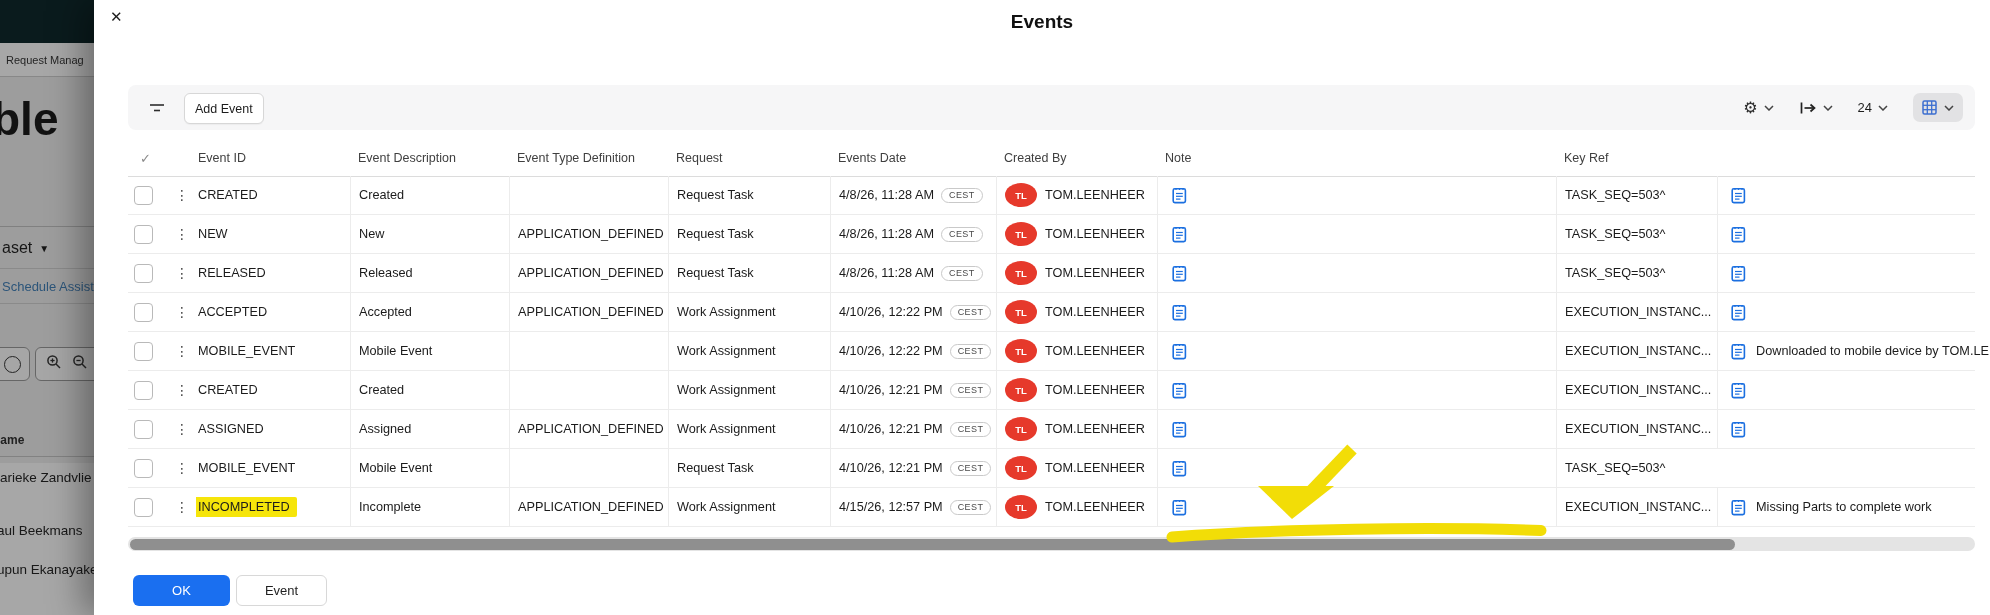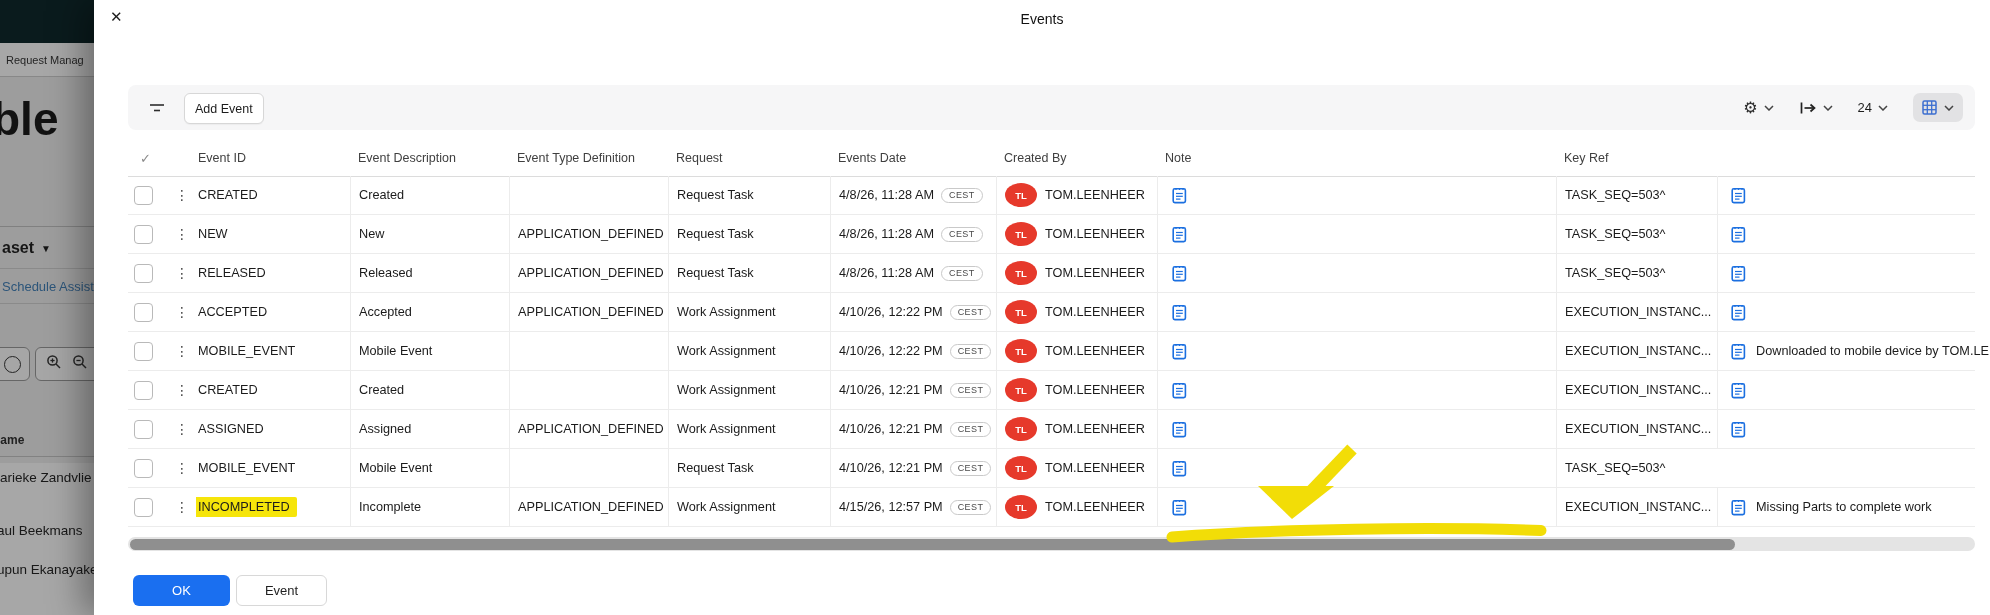--- a/index.html
+++ b/index.html
@@ -6,38 +6,38 @@
   .stage{position:relative;width:1990px;height:615px;overflow:hidden;background:#fff;
          font-family:"Liberation Sans","DejaVu Sans",sans-serif;}
 
   
   .bgstrip{position:absolute;left:0;top:0;width:94px;height:463px;background:#f0f0f0;overflow:visible;}
   .bg-top{position:absolute;left:0;top:0;width:94px;height:43px;background:#0a2428;}
   .bg-tabs{position:absolute;left:0;top:43px;width:200px;height:33px;background:#fff;border-bottom:1px solid #cfcfcf;
            display:flex;align-items:center;padding-left:6px;font-size:11px;color:#333;white-space:nowrap;}
   .bg-bighead{position:absolute;left:-8px;top:92px;font-size:46px;font-weight:700;color:#161616;white-space:nowrap;}
   .bg-row1{position:absolute;left:0;top:226px;width:94px;height:42px;border-top:1px solid #c2c2c2;
-           display:flex;align-items:center;font-size:16px;font-weight:700;color:#1d1d1d;padding-left:2px;white-space:nowrap;}
+           display:flex;align-items:center;font-size:16px;font-weight:400;color:#1d1d1d;padding-left:2px;white-space:nowrap;}
   .bg-caret{font-size:10px;margin-left:7px;color:#1d1d1d;}
   .bg-link{position:absolute;left:0;top:268px;width:94px;height:34px;border-top:1px solid #d2d2d2;border-bottom:1px solid #d2d2d2;
            display:flex;align-items:center;font-size:13px;color:#3f7fb8;padding-left:2px;white-space:nowrap;}
   .bg-iconbox{position:absolute;border:1px solid #9a9a9a;border-radius:6px;background:#fdfdfd;height:32px;}
   .bg-box-partial{left:-30px;top:347px;width:58px;}
   .bg-box-zoom{left:35px;top:347px;width:70px;display:flex;align-items:center;gap:10px;padding-left:10px;}
   .bg-partcircle{position:absolute;right:8px;top:8px;width:15px;height:15px;border:1.6px solid #333;border-radius:50%;}
   .bg-namehdr{position:absolute;left:-3px;top:433px;font-size:12px;font-weight:700;color:#2e2e2e;white-space:nowrap;}
   .bg-namehdr-line{position:absolute;left:0;top:456px;width:94px;border-top:1px solid #c6c6c6;}
   .bg-name{position:absolute;left:-3px;font-size:13.5px;color:#222;white-space:nowrap;}
   .dim{position:absolute;left:0;top:0;width:94px;height:615px;background:rgba(10,10,10,.36);}
 
   
   .dialog{position:absolute;left:94px;top:0;width:1896px;height:615px;background:#fff;
           box-shadow:-12px 0 32px rgba(0,0,0,.35);}
   .closex{position:absolute;left:16px;top:9px;font-size:15px;color:#1d1d1d;cursor:pointer;line-height:1;}
-  .mtitle{position:absolute;left:0;right:0;top:11px;text-align:center;font-size:14px;font-weight:400;color:#111;}
+  .mtitle{position:absolute;left:0;right:0;top:11px;text-align:center;font-size:19px;font-weight:700;color:#111;}
 
   
   .toolbar{position:absolute;left:34px;top:85px;width:1847px;height:45px;background:#f6f6f7;border-radius:8px;}
   .filter-btn{position:absolute;left:18px;top:13px;width:22px;height:20px;display:flex;align-items:center;justify-content:center;cursor:pointer;}
   .add-btn{position:absolute;left:56px;top:8px;height:29px;padding:0 10px;background:#fff;border:1px solid #d7d7d7;border-radius:6px;
            font-size:12.5px;color:#1c1c1c;display:flex;align-items:center;cursor:pointer;box-shadow:0 1px 1px rgba(0,0,0,.04);}
   .tb-right{position:absolute;right:12px;top:0;height:45px;display:flex;align-items:center;gap:7px;}
   .tbi{display:flex;align-items:center;gap:6px;cursor:pointer;color:#2e2e2e;}
   .tbi .gear{font-size:16px;line-height:1;}
   .pagesize{font-size:13px;color:#1d1d1d;}

